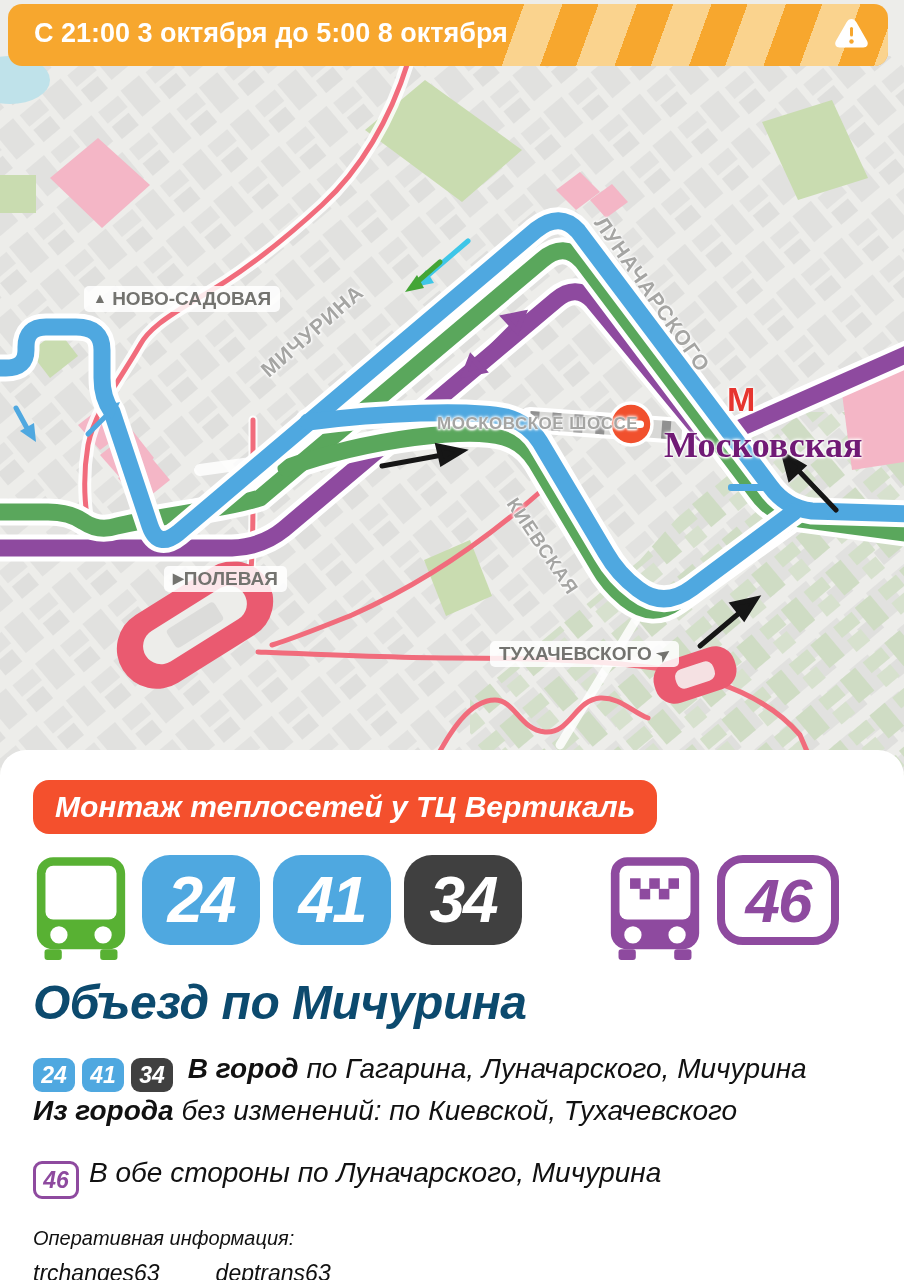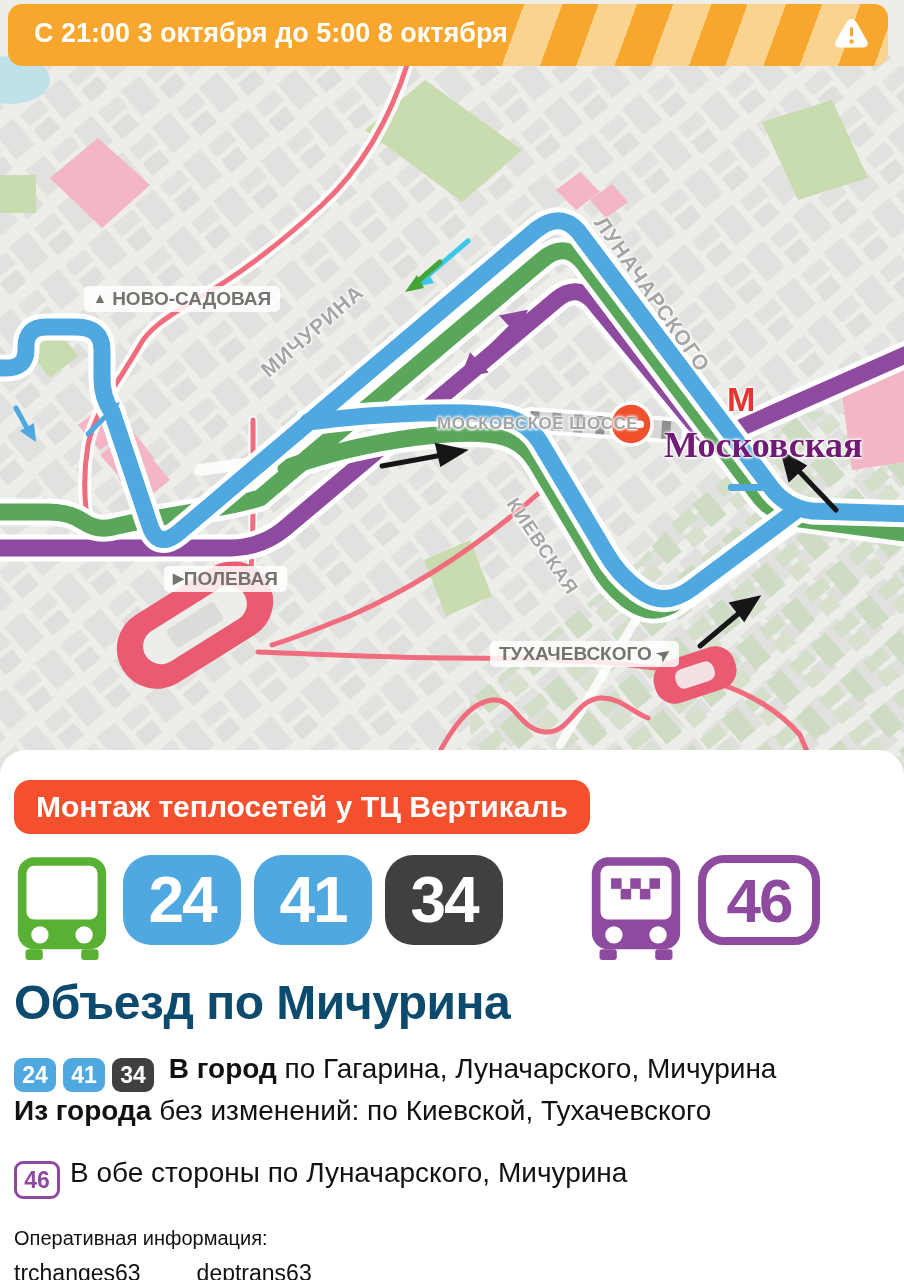--- a/index.html
+++ b/index.html
@@ -25,21 +25,21 @@
         padding:2px 9px;font-size:19px;text-align:center;}
   .tri{font-size:14px;vertical-align:2px;}
   .tri-ne{display:inline-block;transform:rotate(-35deg);font-size:16px;}
   .metro-m{font-size:34px;font-weight:900;color:#E6352F;}
   .metro-name{font-size:36px;font-weight:800;color:#701a75;font-family:Liberation Serif, serif;}
   .metro-strip{position:absolute;left:728px;top:484px;width:50px;height:7px;
         background:#4FA8E0;border-radius:3px;}
 
   
   .card{position:absolute;left:0;right:0;top:750px;bottom:0;background:#fff;
-        border-radius:26px 26px 0 0;padding:30px 30px 0 14px;box-sizing:border-box;}
+        border-radius:26px 26px 0 0;padding:30px 30px 0 33px;box-sizing:border-box;font-style:italic;}
   .reason{display:inline-block;background:#F4502D;color:#fff;font-size:30px;
         font-weight:bold;padding:10px 22px;border-radius:16px;}
   .icons-row{display:flex;align-items:flex-start;margin-top:21px;height:108px;}
   .badge-big{width:118px;height:90px;border-radius:28px;color:#fff;font-size:64px;
         font-weight:bold;display:flex;align-items:center;justify-content:center;
         margin-left:13px;letter-spacing:-2px;}
   .bg-blue{background:#4FA8E0;text-align:right;} .bg-green{background:#404040;}
   .badge-46{width:106px;height:74px;border-radius:26px;background:#fff;
         border:8px solid #8E4A9F;color:#8E4A9F;font-size:62px;font-weight:bold;
         display:flex;align-items:center;justify-content:center;margin-left:14px;

